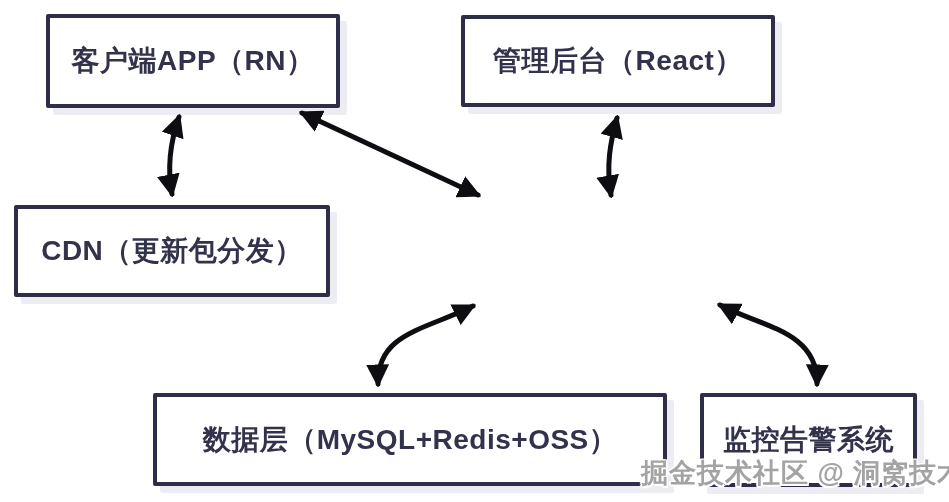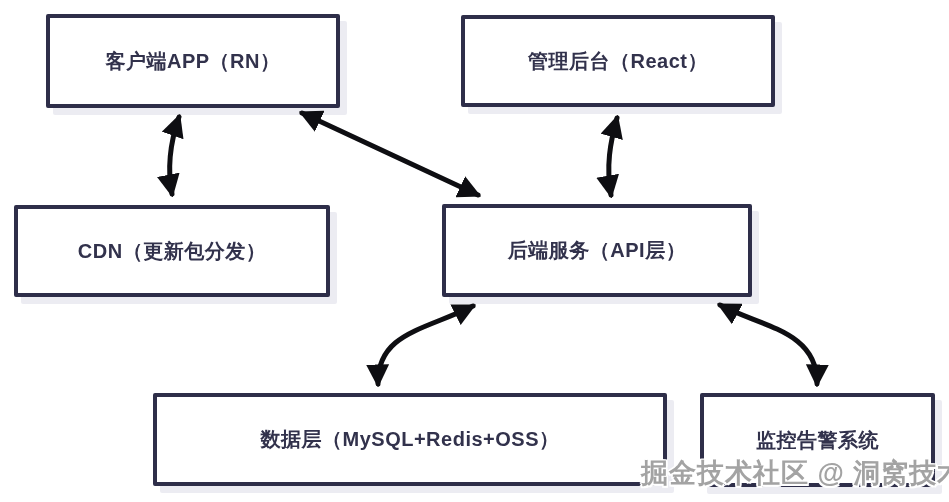--- a/index.html
+++ b/index.html
@@ -18,31 +18,31 @@
     border: 4px solid #2e2e49;
     border-radius: 2px;
     box-shadow: 7px 7px 0 0 #ececf2;
     display: flex;
     align-items: center;
     justify-content: center;
     z-index: 1;
   }
   .node .label {
     color: #32324c;
-    font-size: 20px;
+    font-size: 28px;
     font-weight: 600;
     letter-spacing: 0.5px;
     white-space: nowrap;
   }
   #node-client-app   { left: 46px;  top: 14px;  width: 294px; height: 94px; }
   #node-admin        { left: 461px; top: 15px;  width: 314px; height: 92px; }
   #node-cdn          { left: 14px;  top: 205px; width: 316px; height: 92px; }
   #node-backend      { left: 442px; top: 204px; width: 310px; height: 93px; }
   #node-data-layer   { left: 153px; top: 393px; width: 514px; height: 93px; }
-  #node-monitoring   { left: 700px; top: 393px; width: 235px; height: 94px; }
+  #node-monitoring   { left: 700px; top: 393px; width: 217px; height: 94px; }
   svg.edges {
     position: absolute;
     left: 0; top: 0;
     width: 949px; height: 502px;
     z-index: 2;
     pointer-events: none;
   }
   svg.edges path.edge {
     fill: none;
     stroke: #0e0e12;
@@ -80,23 +80,20 @@
   </div>
 
   <div class="node" id="node-cdn">
     <span class="label">CDN（更新包分发）</span>
   </div>
 
   <div class="node" id="node-admin">
     <span class="label">管理后台（React）</span>
   </div>
 
-  <div class="node" id="node-backend">
-    <span class="label">后端服务（API层）</span>
-  </div>
 
   <div class="node" id="node-data-layer">
     <span class="label">数据层（MySQL+Redis+OSS）</span>
   </div>
 
   <div class="node" id="node-monitoring">
     <span class="label">监控告警系统</span>
   </div>
 
   <svg class="edges" viewBox="0 0 949 502" xmlns="http://www.w3.org/2000/svg" aria-hidden="true">

